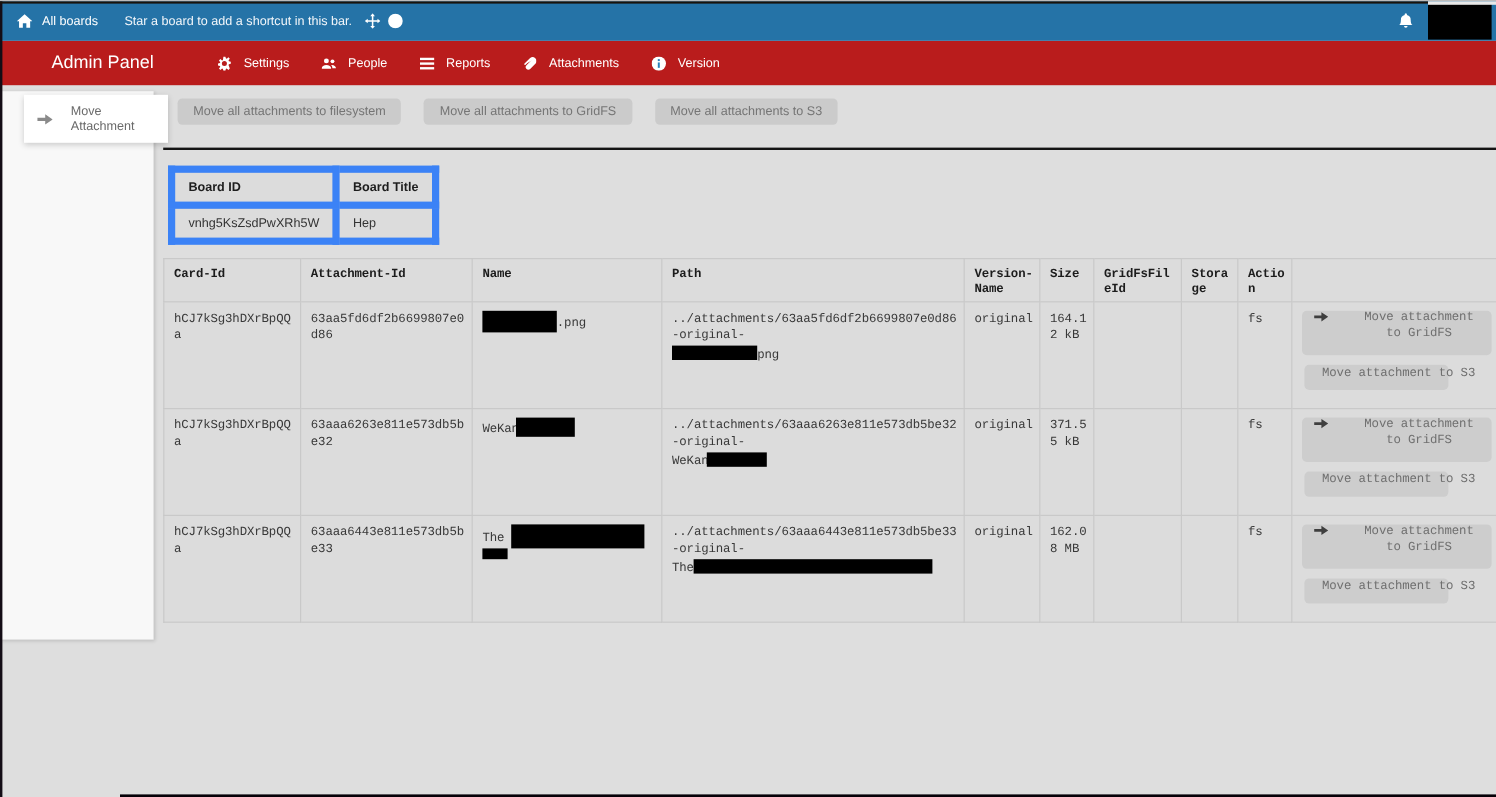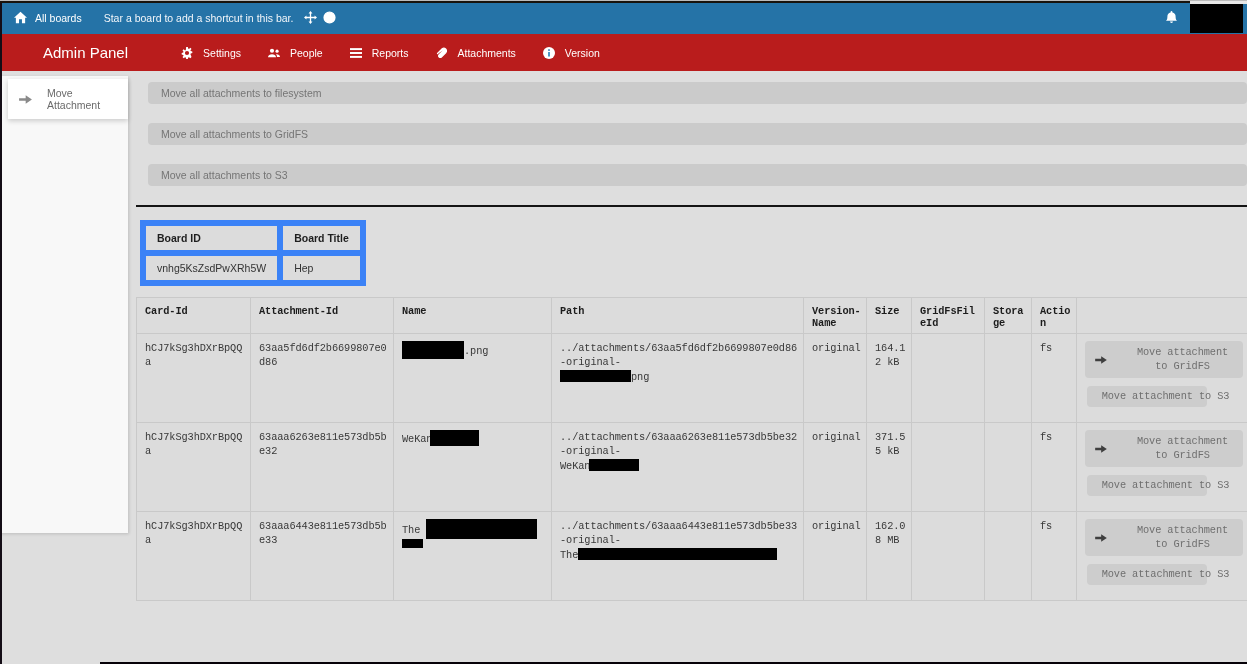--- a/index.html
+++ b/index.html
@@ -26,29 +26,29 @@
   .nav-item { display:flex; align-items:center; gap:10px; font-size:10.5px;
               margin-right:27px; cursor:pointer; }
   .nav-icon { width:12px; height:12px; fill:#fff; display:block; }
 
   
   .page { display:flex; align-items:flex-start; }
 
   .sidebar { width:128px; flex:none; position:relative; height:531px; }
   .sidebar-bg { position:absolute; top:5px; left:0; width:128px; height:457px;
                 background:#f8f8f8; box-shadow:1px 1px 3px rgba(0,0,0,.15); }
-  .sidebar-card { position:absolute; top:8px; left:8px; width:120px; height:40px;
+  .sidebar-card { position:absolute; top:8px; left:20px; width:120px; height:40px;
                   background:#fff; box-shadow:0 2px 5px rgba(0,0,0,.18);
                   display:flex; align-items:center; gap:15px; padding-left:11px;
                   color:#6a6a6a; font-size:10.5px; cursor:pointer; }
   .arrow-icon { width:13px; height:11px; fill:#8a8a8a; display:block; flex:none; }
 
   .content { flex:1; min-width:0; padding:11px 0 0 8px; }
 
-  .btn-row { display:flex; gap:19px; margin-left:12px;flex-direction:column; }
+  .btn-row { display:flex; gap:19px; margin-left:12px; }
   .btn { height:22px; background:#cbcbcb; border:none; border-radius:4px;
          color:#757575; font-size:10.5px; padding:0 13px; display:inline-flex;
          align-items:center; cursor:pointer; font-family:inherit; white-space:nowrap; }
 
   hr.divider { border:0; border-top:2px solid #141414; margin:19px 0 13px 0; }
 
   table.board-table { border-collapse:collapse; margin-left:4px; font-size:10.5px; color:#333; }
   table.board-table th, table.board-table td {
       border:6px solid #3b82f6; background:#dcdcdc; padding:6px 11px; text-align:left; }
   table.board-table th { color:#1e1e1e; }
@@ -58,21 +58,21 @@
   table.att-table { border-collapse:collapse; table-layout:fixed; width:1111px;
                     margin-top:11px; font-size:10.3px; color:#383838; letter-spacing:-0.1px; }
   table.att-table th, table.att-table td {
       border:1px solid #c9c9c9; background:#dcdcdc; vertical-align:top;
       text-align:left; word-wrap:break-word; overflow:hidden;font-family:Liberation Mono, monospace; }
   table.att-table th { color:#1c1c1c; height:36px; padding:7px 4px 2px 8px; font-size:10.3px; }
   table.att-table td { height:89px; padding:7px 4px 6px 8px; line-height:1.4; }
   td.btn-cell { padding:6px 0 0 6px; }
 
   .rbtn { background:#cdcdcd; border-radius:4px; color:#6f6f6f; display:flex;
-          align-items:center; justify-content:center; gap:25px; cursor:pointer;
+          justify-content:center; gap:25px; cursor:pointer;
           font-size:10.3px; }
   .rbtn-gridfs { width:158px; min-height:37px; margin-bottom:8px; }
   .rbtn-gridfs .rbtn-label { width:102px; text-align:center; line-height:1.3; }
   .rbtn-s3 { width:120px; height:21px; margin-left:2px; white-space:nowrap; }
   .rbtn-arrow { width:12px; height:10px; fill:#3f3f3f; flex:none; display:block; }
 
   .redact { display:inline-block; background:#000; vertical-align:-3px; }
 
   .path-line { display:block; }
 

